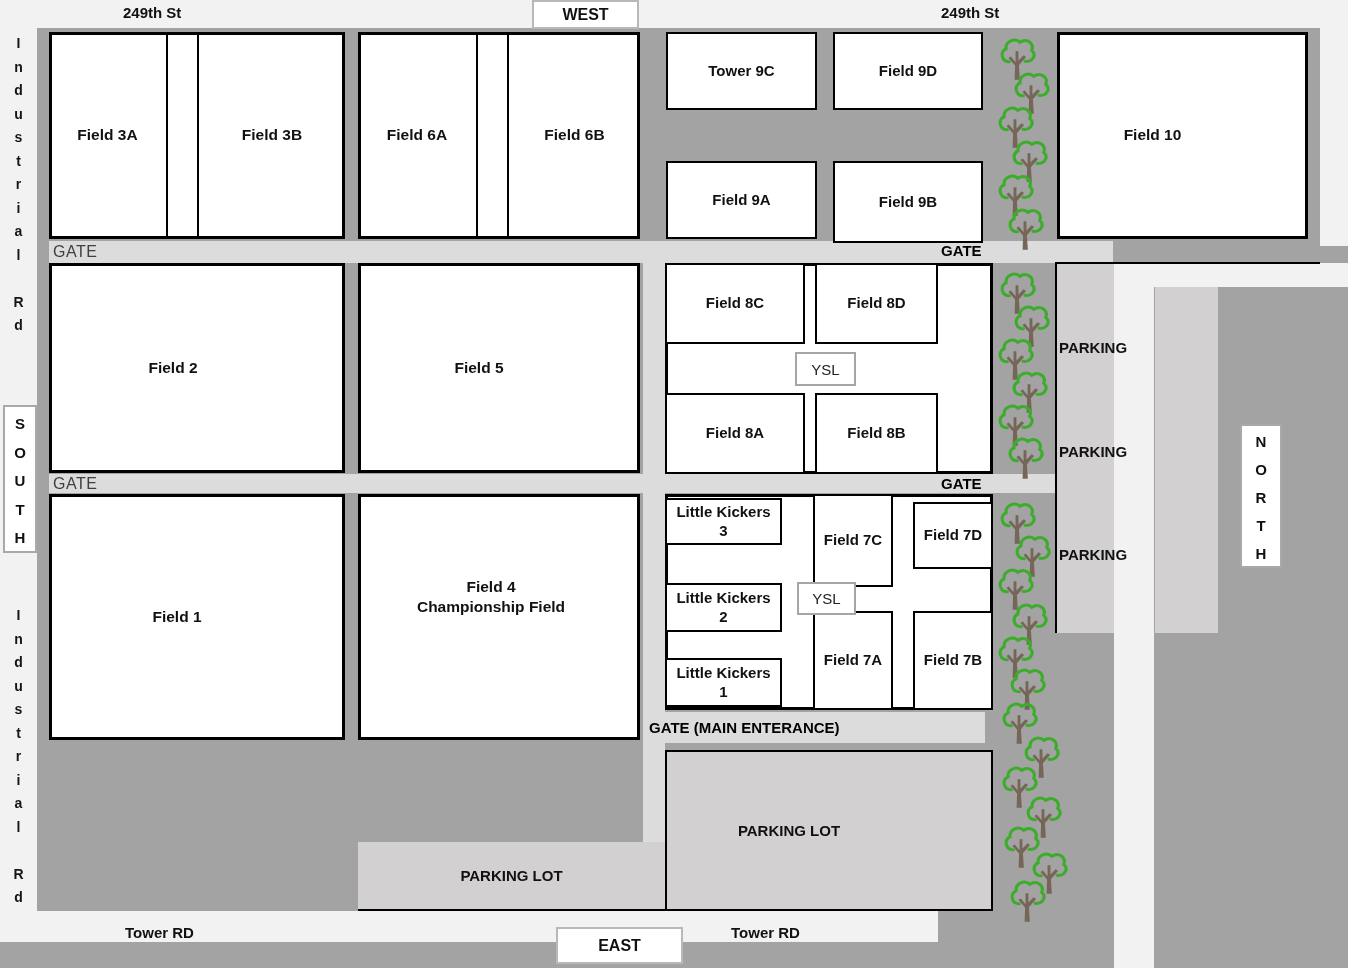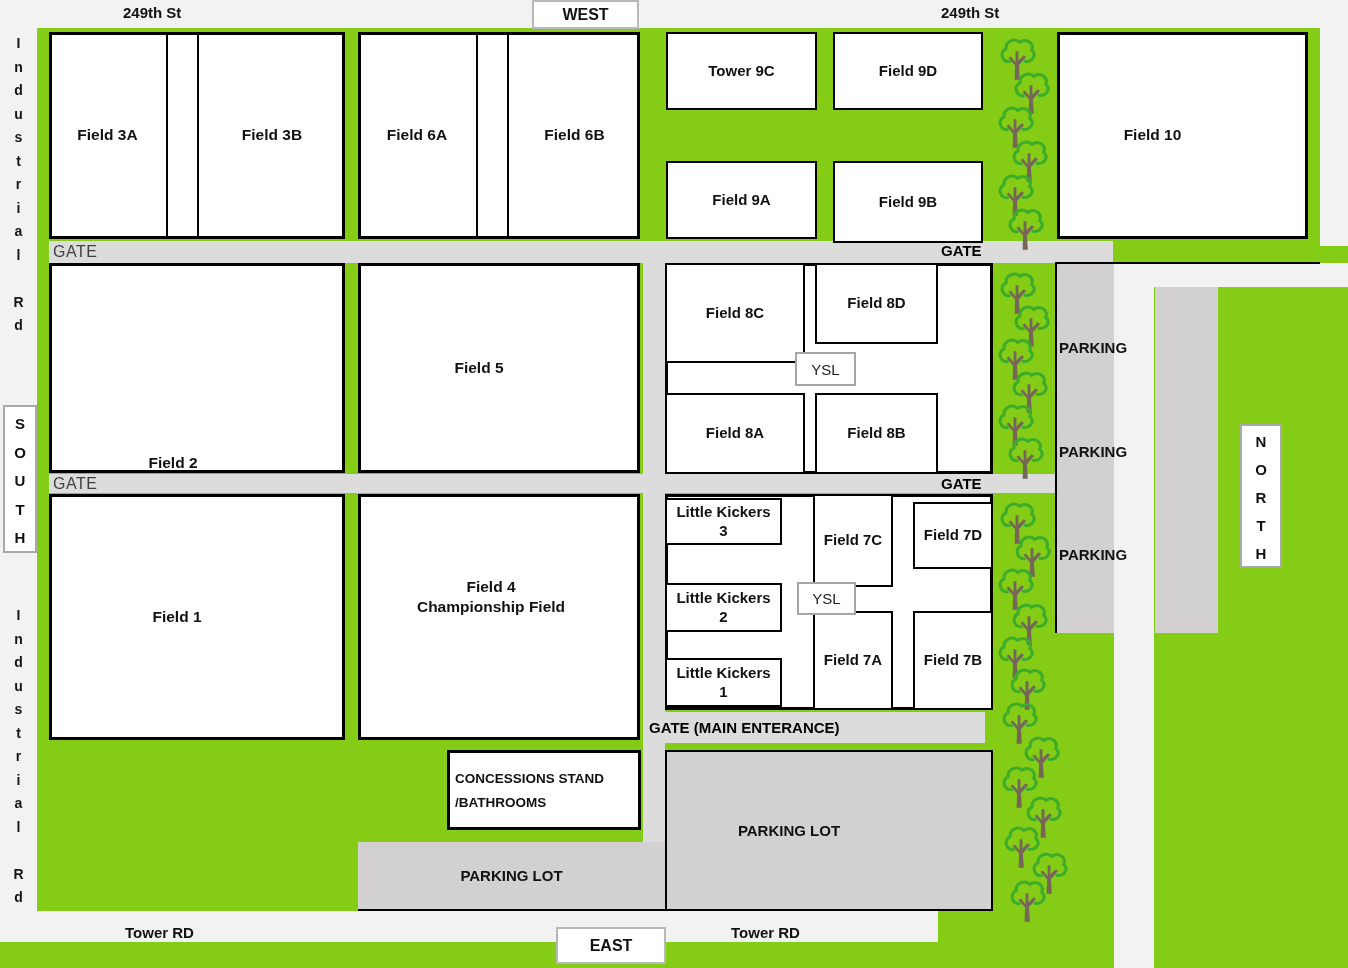--- a/index.html
+++ b/index.html
@@ -1,16 +1,16 @@
 <!DOCTYPE html>
 <html><head>
 <meta charset="utf-8">
 <style>
   html,body{margin:0;padding:0;background:#fff;}
-  .map{position:relative;width:1348px;height:968px;background:#84cc16;overflow:hidden;
+  .map{position:relative;width:1348px;height:968px;background:#a3a3a3;overflow:hidden;
        font-family:"Liberation Sans", sans-serif;color:#111;text-decoration:underline;}
   .abs{position:absolute;box-sizing:border-box;}
   .street{background:#f2f2f2;}
   .road{background:#dcdcdc;}
   .parkzone{background:#d2d0d0;text-align:right;}
   .street-label{font-weight:bold;font-size:15px;color:#111;white-space:nowrap;}
   .vtext{white-space:pre-line;text-align:center;font-weight:bold;font-size:14px;line-height:23.5px;color:#151515;}
   .compass{background:#fff;border:2px solid #b8b8b8;display:flex;align-items:center;justify-content:center;
            font-weight:bold;font-size:16px;color:#111;}
   .compass-v{background:#fff;border:2px solid #a9a9a9;text-align:center;font-weight:bold;font-size:15px;
@@ -97,27 +97,23 @@
       <div class="abs parking-word" style="left: 1059px; top: 500px;">PARKING</div>
     </div>
 
   <div class="abs parkzone" style="left:358px;top:842px;width:307px;height:69px;border-bottom:2px solid #000;">
     <div class="lot-label">PARKING LOT</div>
   </div>
   <div class="abs parkzone" style="left:665px;top:750px;width:328px;height:161px;border:2px solid #000;">
     <div class="lot-label" style="transform:translateX(-40px);">PARKING LOT</div>
   </div>
 
-  <div class="abs concessions" style="left:447px;top:750px;width:194px;height:80px;">
-    <div>CONCESSIONS STAND</div>
-    <div>/BATHROOMS</div>
-  </div>
 
   <div class="abs compass" style="left:532px;top:0;width:107px;height:29px;">WEST</div>
-  <div class="abs compass" style="left:556px;top:927px;width:110px;height:37px;">EAST</div>
+  <div class="abs compass" style="left:556px;top:927px;width:127px;height:37px;">EAST</div>
   <div class="abs compass-v" style="left:1240px;top:424px;width:42px;height:144px;padding-top:2px;">N
 O
 R
 T
 H</div>
   <div class="abs compass-v" style="left:3px;top:405px;width:34px;height:148px;padding-top:3px;line-height:28.5px;">S
 O
 U
 T
 H</div>
@@ -141,21 +137,21 @@
       </div>
       <div class="abs cell" style="left: 833px; top: 32px; width: 150px; height: 78px;">
         <div>Field 9D</div>
       </div>
       <div class="abs cell" style="left: 666px; top: 161px; width: 151px; height: 78px;">
         <div>Field 9A</div>
       </div>
       <div class="abs cell" style="left: 833px; top: 161px; width: 150px; height: 82px;">
         <div>Field 9B</div>
       </div>
-      <div class="abs cell" style="left: 665px; top: 263px; width: 140px; height: 100px;">
+      <div class="abs cell" style="left: 665px; top: 263px; width: 140px; height: 81px;">
         <div>Field 8C</div>
       </div>
       <div class="abs cell" style="left: 815px; top: 263px; width: 123px; height: 81px;">
         <div>Field 8D</div>
       </div>
       <div class="abs cell" style="left: 665px; top: 393px; width: 140px; height: 81px;">
         <div>Field 8A</div>
       </div>
       <div class="abs cell" style="left: 815px; top: 393px; width: 123px; height: 81px;">
         <div>Field 8B</div>
@@ -192,21 +188,21 @@
       </div>
       <div class="abs flabel" style="left: 358px; top: 32px; width: 118px; height: 207px; transform: translateX(0px);">
         <div>Field 6A</div>
       </div>
       <div class="abs flabel" style="left: 509px; top: 32px; width: 131px; height: 207px; transform: translateX(0px);">
         <div>Field 6B</div>
       </div>
       <div class="abs flabel" style="left: 1057px; top: 32px; width: 251px; height: 207px; transform: translateX(-30px);">
         <div>Field 10</div>
       </div>
-      <div class="abs flabel" style="left: 49px; top: 263px; width: 296px; height: 210px; transform: translateX(-24px); justify-content: flex-end;">
+      <div class="abs flabel" style="left: 49px; top: 263px; width: 296px; height: 210px; transform: translateX(-24px);">
         <div>Field 2</div>
       </div>
       <div class="abs flabel" style="left: 358px; top: 263px; width: 282px; height: 210px; transform: translateX(-20px);">
         <div>Field 5</div>
       </div>
       <div class="abs flabel" style="left: 49px; top: 494px; width: 296px; height: 246px; transform: translateX(-20px);">
         <div>Field 1</div>
       </div>
       <div class="abs flabel" style="left: 358px; top: 474px; width: 282px; height: 246px; transform: translateX(-8px);">
         <div>Field 4</div>

